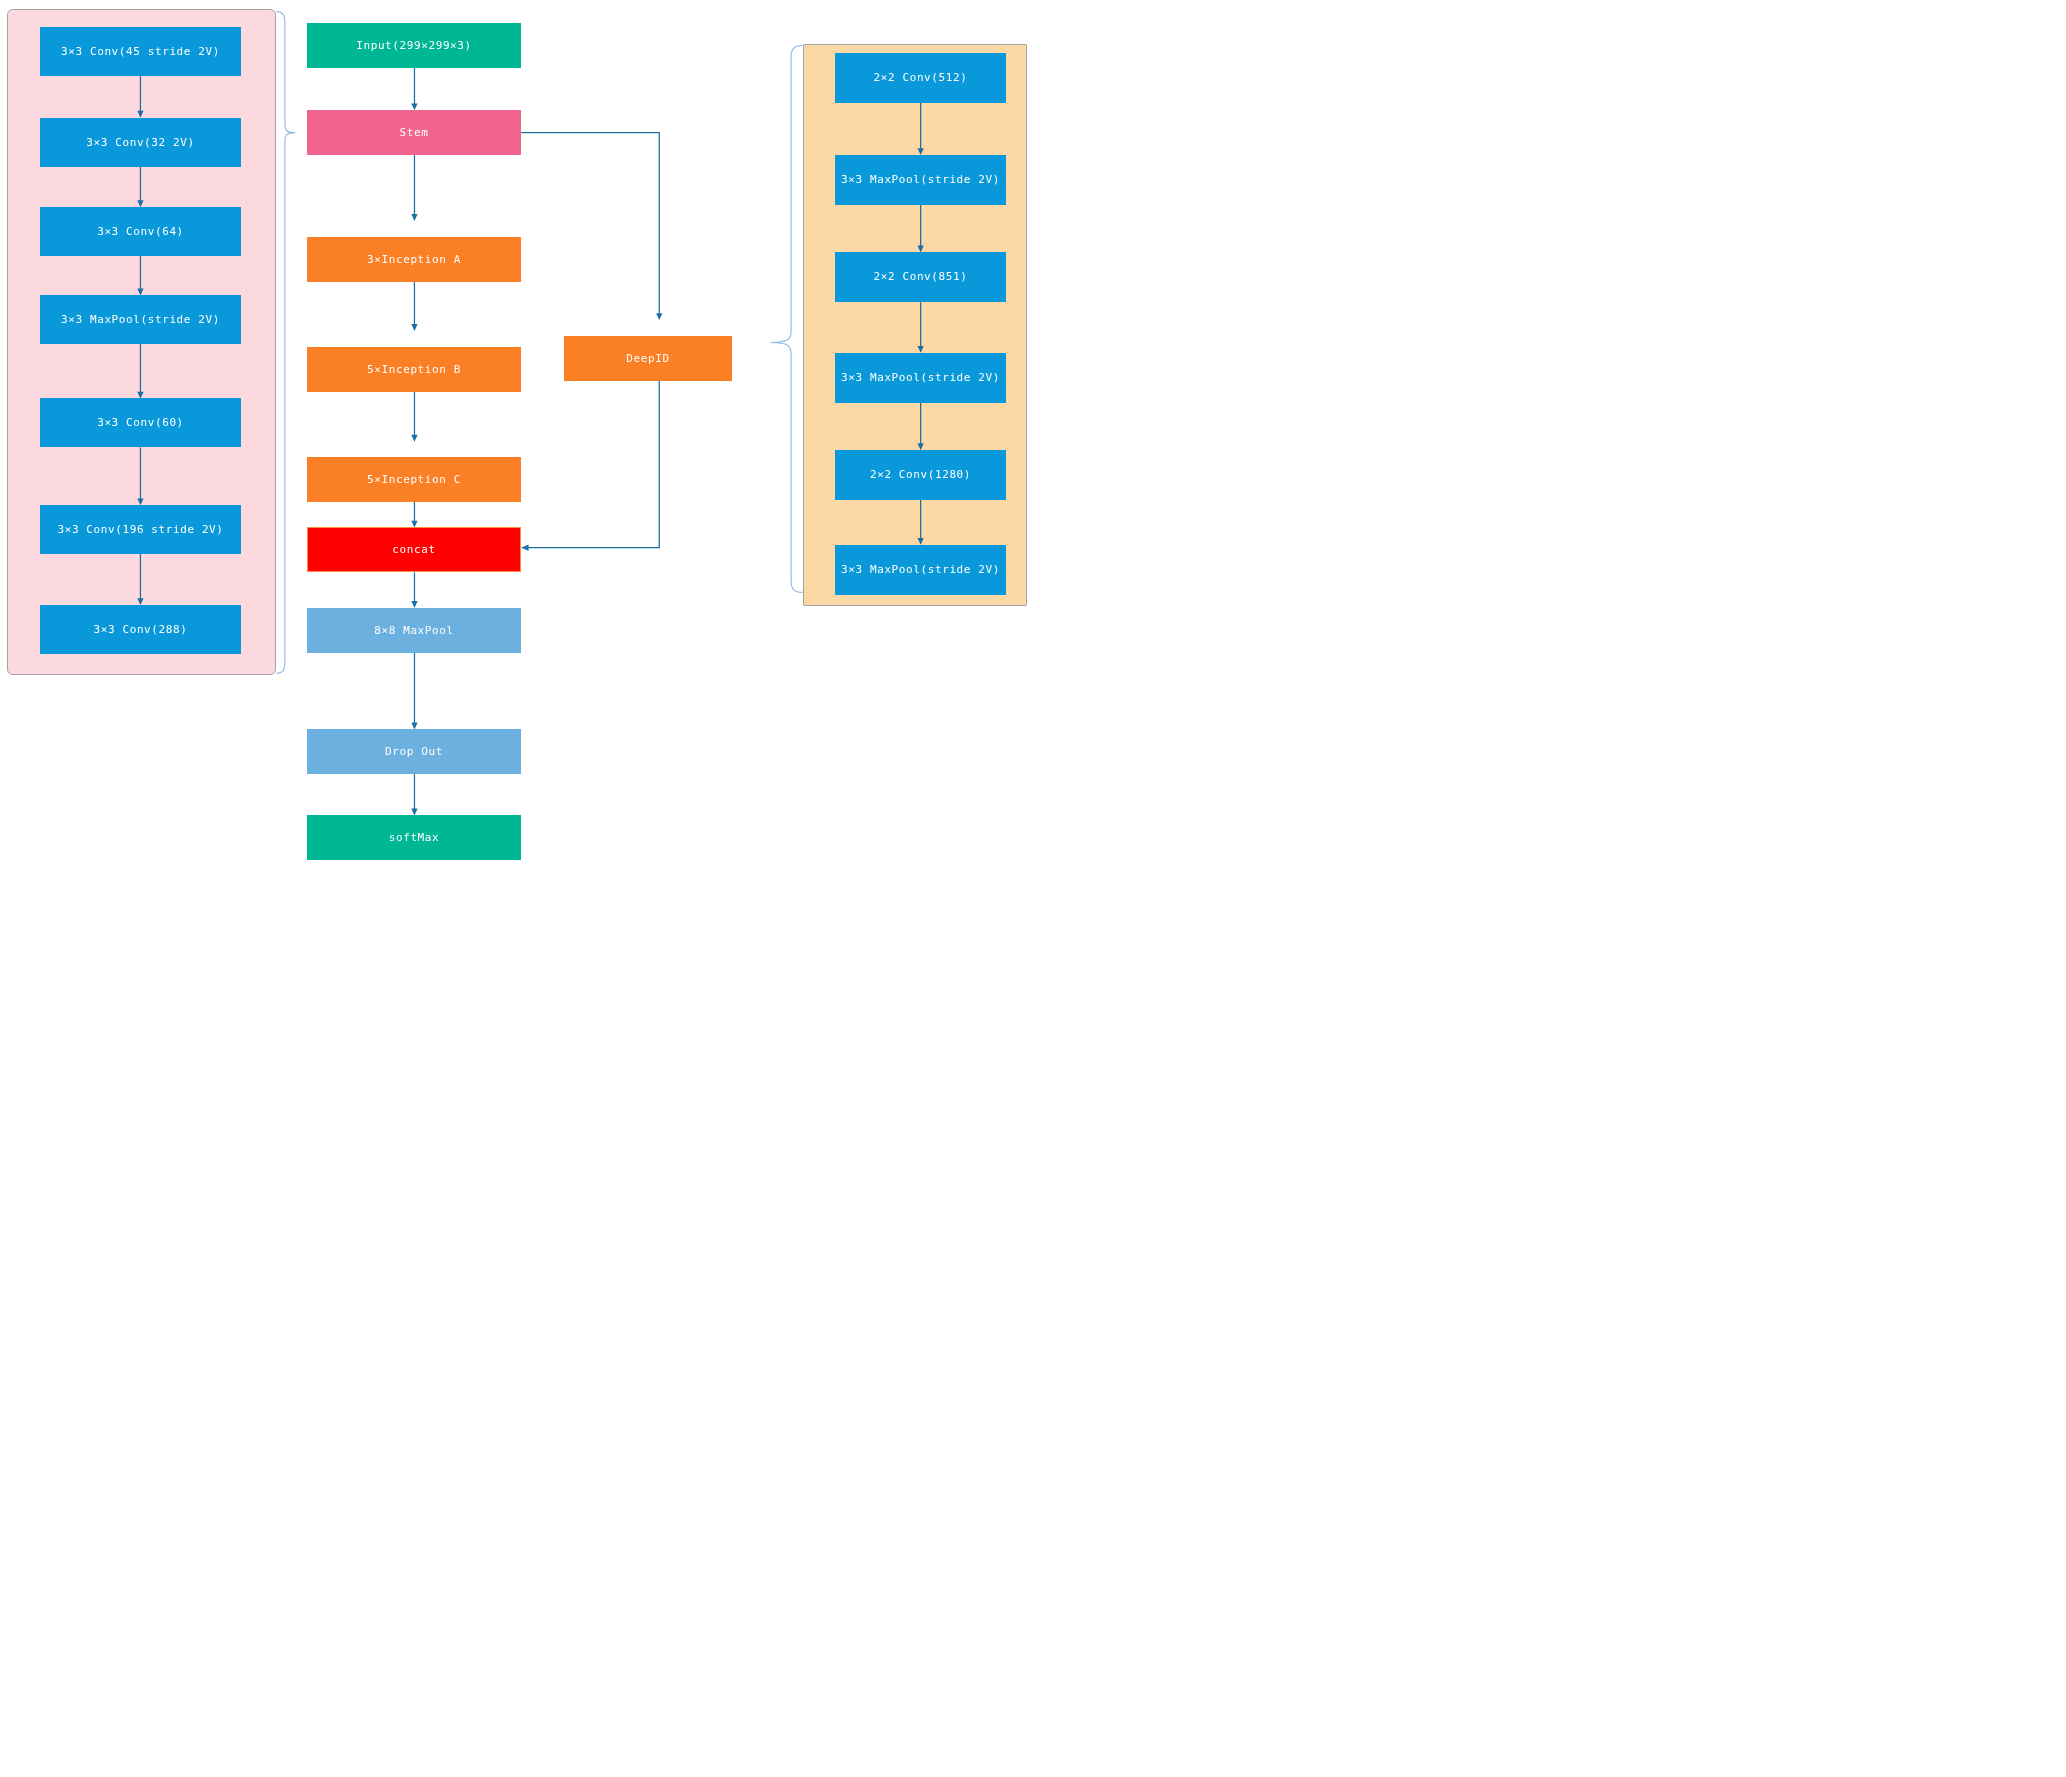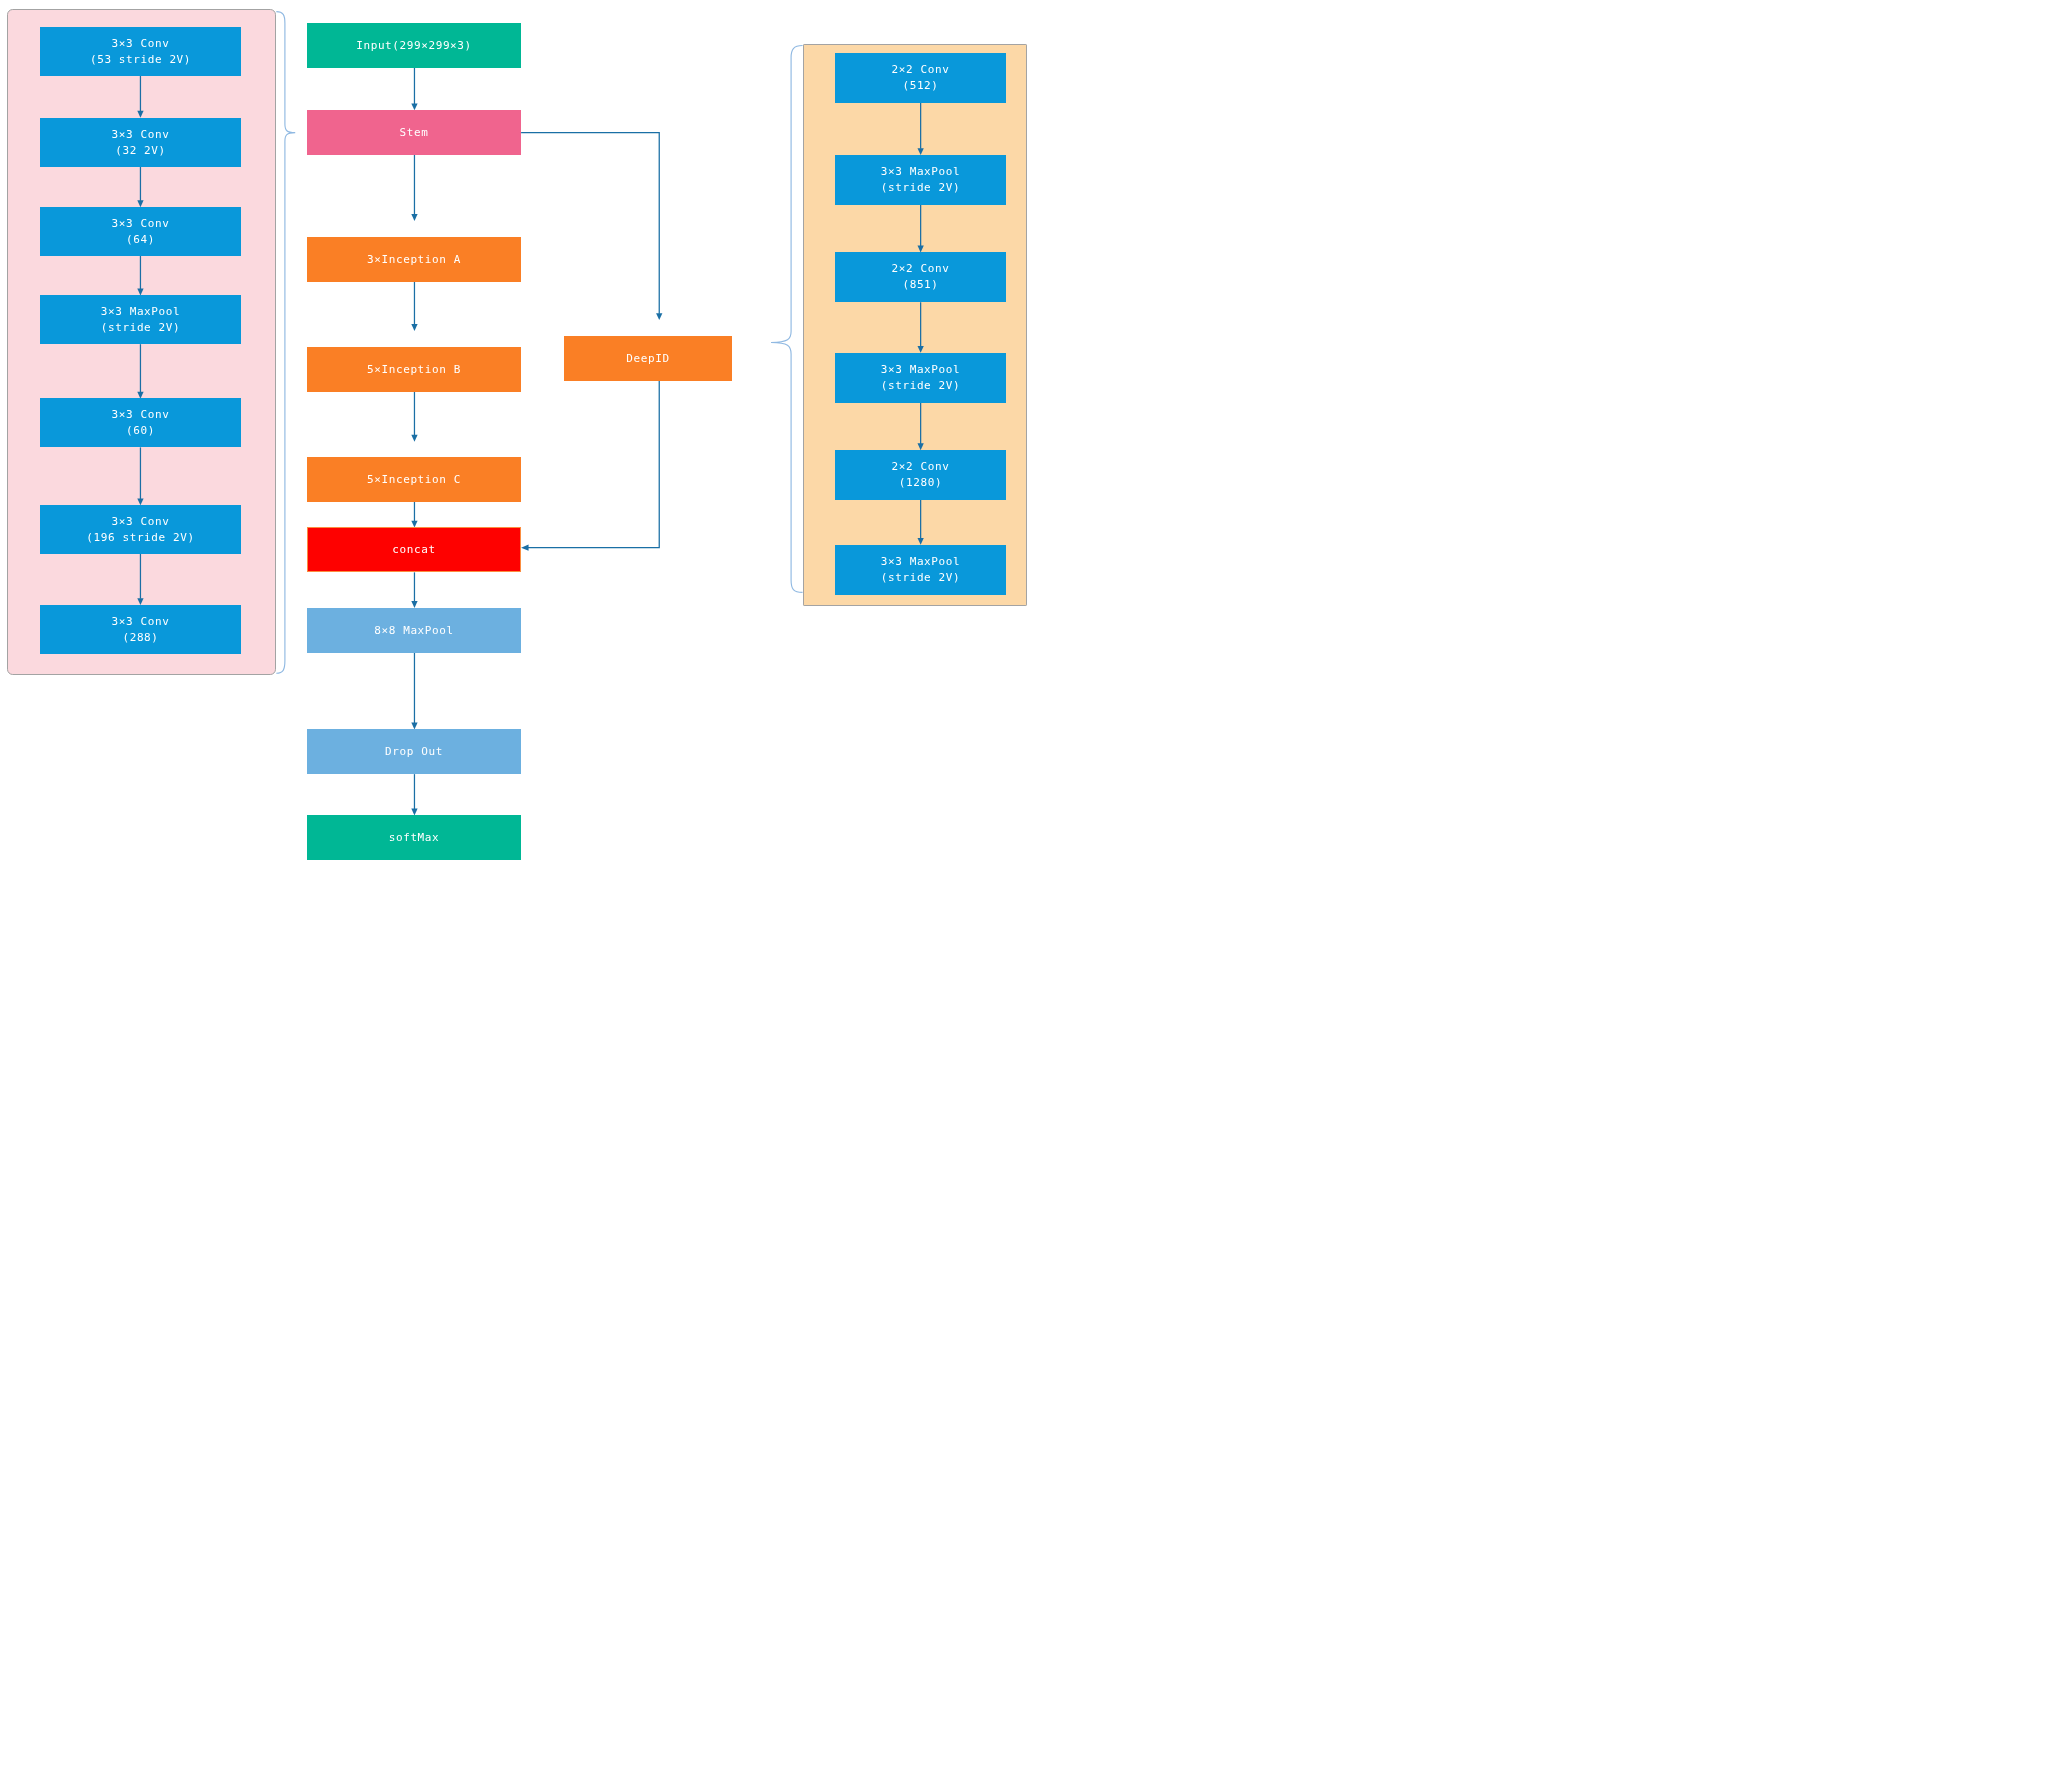--- a/index.html
+++ b/index.html
@@ -7,21 +7,21 @@
     position:relative;
     width:1033px;height:889px;
     background:#ffffff;
     font-family:"DejaVu Sans Mono","Liberation Mono",monospace;
     overflow:hidden;
   }
   .panel{position:absolute;box-sizing:border-box;border:1.1px solid var(--panel-border-gray);}
   #left-panel{left:6.9px;top:8.6px;width:269px;height:666px;background:var(--panel-pink);border-radius:5.7px;}
   #right-panel{left:803px;top:44px;width:224px;height:562px;background:var(--panel-orange-bg);border-radius:1.1px;}
   .box{
-    position:absolute;display:flex;flex-direction:column;align-items:center;justify-content:center;
+    position:absolute;display:flex;flex-direction:row;align-items:center;justify-content:center;
     color:#ffffff;font-size:11px;letter-spacing:0.6px;line-height:1.45;text-align:center;
     box-sizing:border-box;white-space:nowrap;
   }
   .blue{background:var(--conv-blue);}
   .green{background:var(--io-green);}
   .pink{background:var(--stem-pink);}
   .orange{background:var(--inception-orange);margin-top:16px;}
   .lightblue{background:var(--pool-light-blue);}
   .red{background:var(--concat-red);border:1.7px solid var(--concat-border);}
   .lbox{left:40px;width:201px;height:49px;}
@@ -131,21 +131,21 @@
       </g>
 
     <g>
         <path class="conn" d="M 1150 636 L 1150 955 L 921 955"></path>
         <polygon points="922,949.5 922,960.5 909,955"></polygon>
       </g>
   </svg>
 
   <div class="box blue lbox" style="top:27px">
       <span>3×3 Conv</span>
-      <span>(53 stride 2V)</span>
+      <span>(45 stride 2V)</span>
     </div>
   <div class="box blue lbox" style="top:118px">
       <span>3×3 Conv</span>
       <span>(32 2V)</span>
     </div>
   <div class="box blue lbox" style="top:207px">
       <span>3×3 Conv</span>
       <span>(64)</span>
     </div>
   <div class="box blue lbox" style="top:295px">

